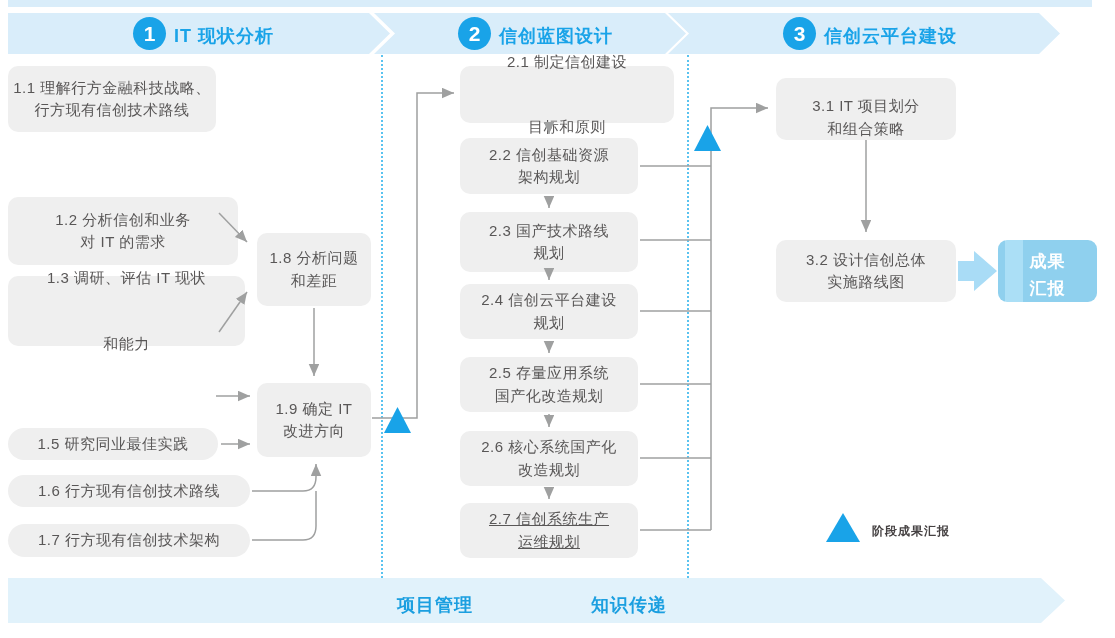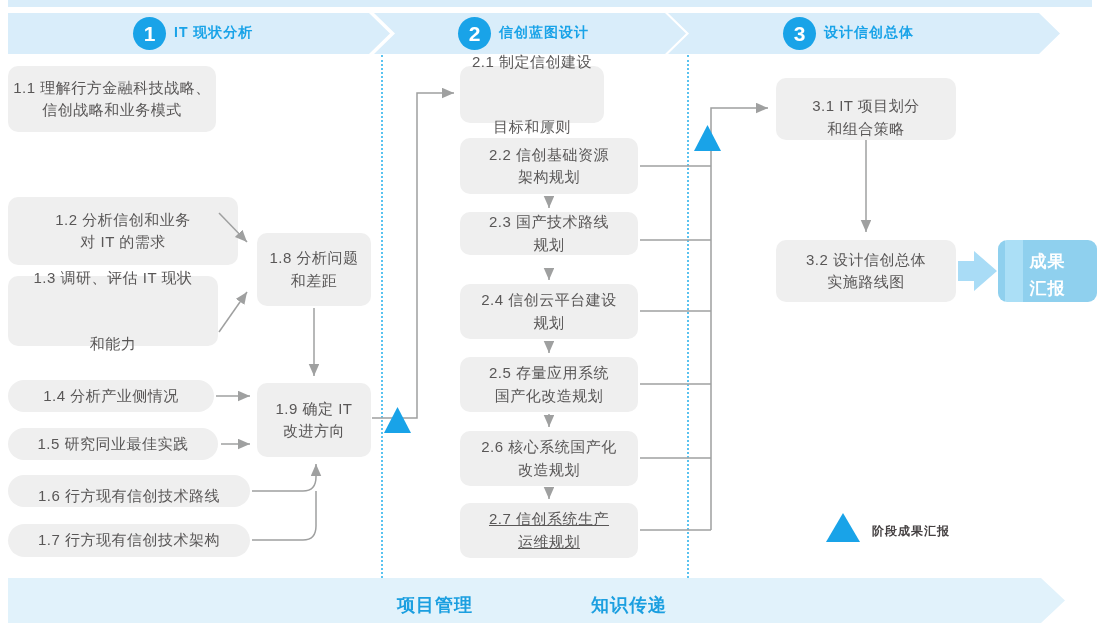--- a/index.html
+++ b/index.html
@@ -11,21 +11,21 @@
   .topstrip{position:absolute;left:8px;top:0;width:1084px;height:7px;background:#D9EDFA;}
   .ribbon{position:absolute;top:13px;height:41px;background:#D9EDFA;}
   .rib-first{clip-path:polygon(0 0,calc(100% - 21px) 0,100% 50%,calc(100% - 21px) 100%,0 100%);}
   .rib-next{clip-path:polygon(0 0,calc(100% - 21px) 0,100% 50%,calc(100% - 21px) 100%,0 100%,21px 50%);}
   .phase-circle{
     position:absolute;top:17px;width:33px;height:33px;border-radius:50%;
     background:#19A3E8;color:#ffffff;font-weight:bold;font-size:21px;
     display:flex;align-items:center;justify-content:center;z-index:5;
   }
   .phase-title{
-    position:absolute;top:24px;color:#19A3E8;font-weight:bold;font-size:14px;
+    position:absolute;top:24px;color:#19A3E8;font-weight:bold;font-size:18px;
     letter-spacing:1px;z-index:5;white-space:nowrap;
   }
   
   .divider{position:absolute;top:55px;height:523px;width:0;border-left:2px dotted #5AC3F0;}
   
   .box{
     position:absolute;background:#EFEFEF;border-radius:10px;color:#595757;
     font-size:15px;line-height:1.5;letter-spacing:0.5px;
     display:flex;flex-direction:column;align-items:center;justify-content:center;
     text-align:center;z-index:2;
@@ -64,67 +64,64 @@
 
   <div class="ribbon rib-first" style="left:8px;width:382px;"></div>
   <div class="ribbon rib-next" style="left:374px;width:312px;"></div>
   <div class="ribbon rib-next" style="left:668px;width:392px;"></div>
 
   <div class="phase-circle" style="left:133px;">1</div>
   <div class="phase-title" style="left:174px;">IT 现状分析</div>
   <div class="phase-circle" style="left:458px;">2</div>
   <div class="phase-title" style="left:499px;">信创蓝图设计</div>
   <div class="phase-circle" style="left:783px;">3</div>
-  <div class="phase-title" style="left:824px;">设计信创总体</div>
+  <div class="phase-title" style="left:824px;">信创云平台建设</div>
 
   <div class="divider" style="left:381px;"></div>
   <div class="divider" style="left:687px;"></div>
 
   <div class="box" style="left:8px;top:66px;width:208px;height:66px;">
     <span>1.1 理解行方金融科技战略、</span>
-    <span>信创战略和业务模式</span>
+    <span>行方现有信创技术路线</span>
   </div>
   <div class="box" style="left:8px;top:172px;width:230px;height:68px;margin-top:25px;">
     <span>1.2 分析信创和业务</span>
     <span>对 IT 的需求</span>
   </div>
-  <div class="box" style="left:8px;top:276px;width:210px;height:70px;gap:44px;">
+  <div class="box" style="left:8px;top:276px;width:237px;height:70px;gap:44px;">
     <span>1.3 调研、评估 IT 现状</span>
     <span>和能力</span>
-  </div>
-  <div class="box pill" style="left:8px;top:380px;width:206px;height:32px;">
-    <span>1.4 分析产业侧情况</span>
   </div>
   <div class="box pill" style="left:8px;top:428px;width:210px;height:32px;">
     <span>1.5 研究同业最佳实践</span>
   </div>
-  <div class="box pill" style="left:8px;top:475px;width:242px;height:32px;justify-content:flex-end;">
+  <div class="box pill" style="left:8px;top:475px;width:242px;height:32px;">
     <span>1.6 行方现有信创技术路线</span>
   </div>
   <div class="box pill" style="left:8px;top:524px;width:242px;height:33px;">
     <span>1.7 行方现有信创技术架构</span>
   </div>
   <div class="box" style="left:257px;top:233px;width:114px;height:73px;">
     <span>1.8 分析问题</span>
     <span>和差距</span>
   </div>
   <div class="box" style="left:257px;top:383px;width:114px;height:74px;">
     <span>1.9 确定 IT</span>
     <span>改进方向</span>
   </div>
 
-  <div class="box" style="left:460px;top:66px;width:144px;height:57px;gap:42px;">
+  <div class="box" style="left:460px;top:66px;width:214px;height:57px;gap:42px;">
     <span>2.1 制定信创建设</span>
     <span>目标和原则</span>
   </div>
   <div class="box" style="left:460px;top:138px;width:178px;height:56px;">
     <span>2.2 信创基础资源</span>
     <span>架构规划</span>
   </div>
-  <div class="box" style="left:460px;top:212px;width:178px;height:43px;">
+  <div class="box" style="left:460px;top:212px;width:178px;height:60px;">
     <span>2.3 国产技术路线</span>
     <span>规划</span>
   </div>
   <div class="box" style="left:460px;top:284px;width:178px;height:55px;">
     <span>2.4 信创云平台建设</span>
     <span>规划</span>
   </div>
   <div class="box" style="left:460px;top:357px;width:178px;height:55px;">
     <span>2.5 存量应用系统</span>
     <span>国产化改造规划</span>

